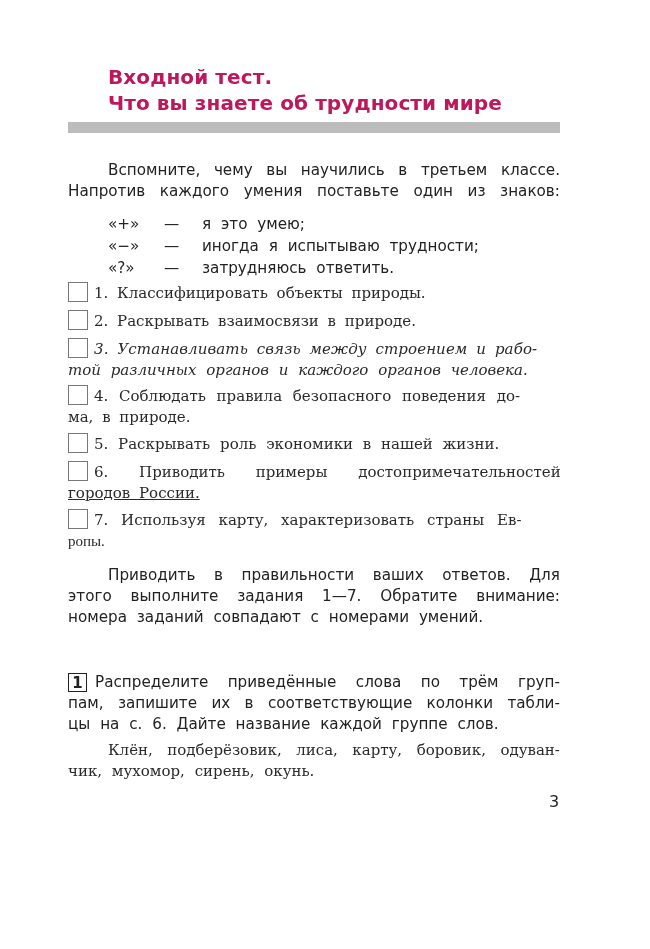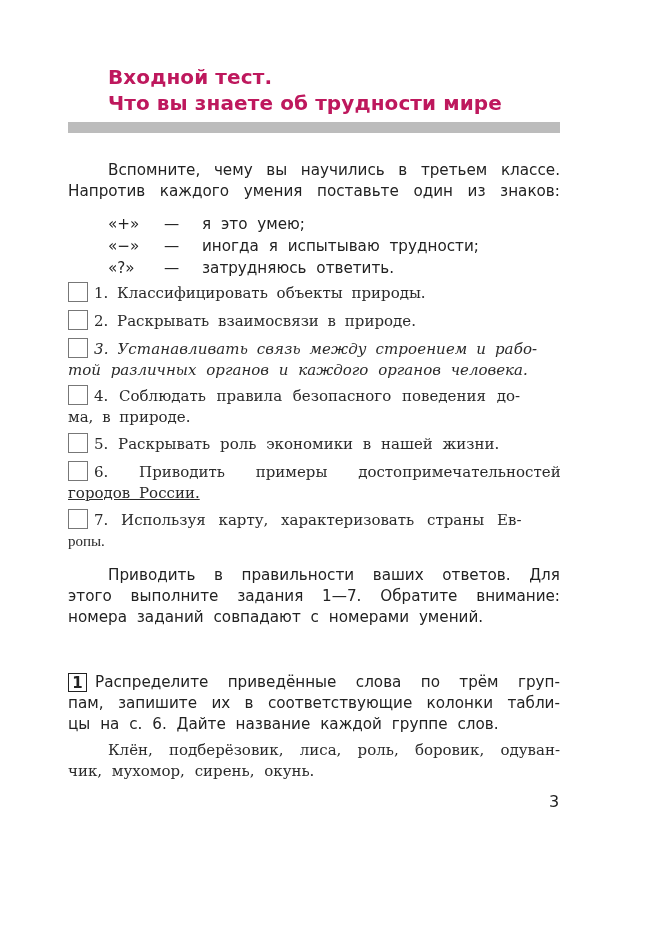--- a/index.html
+++ b/index.html
@@ -180,21 +180,21 @@
   <div class="line last">
     <span style="word-spacing:5px;">цы на с. 6. Дайте название каждой группе слов.</span>
   </div>
 </div>
 
 <div class="para serif" style="top:740px;">
   <div class="line indent">
     <span>Клён,</span>
     <span>подберёзовик,</span>
     <span>лиса,</span>
-    <span>роль,</span>
+    <span>карту,</span>
     <span>боровик,</span>
     <span>одуван-</span>
   </div>
   <div class="line last">
     <span style="word-spacing:5px;">чик, мухомор, сирень, окунь.</span>
   </div>
 </div>
 
 <div class="pagenum">3</div>
 

